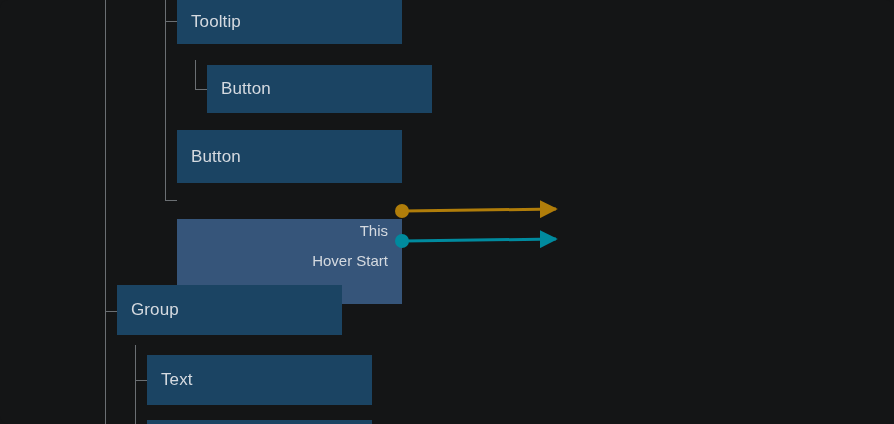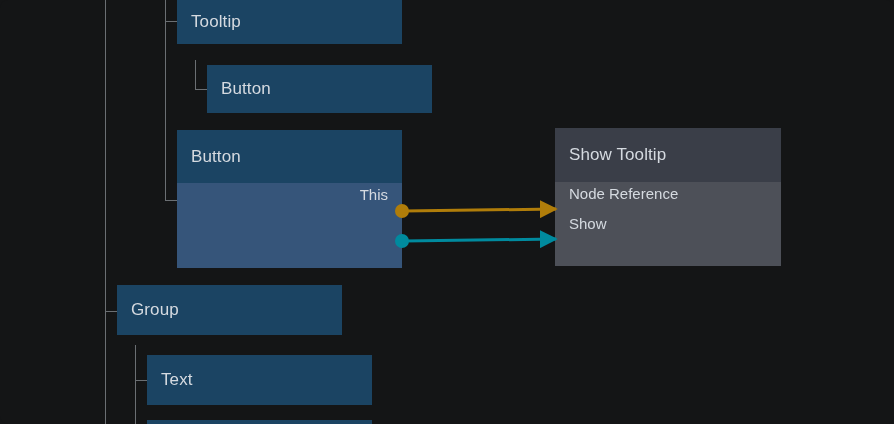--- a/index.html
+++ b/index.html
@@ -111,38 +111,30 @@
   <div class="node blue" style="left:177px; top:-6px; width:225px;">
     <div class="node-header" style="height:50px; padding-top:6px;">Tooltip</div>
   </div>
 
   <div class="node blue" style="left:207px; top:65px; width:225px;">
     <div class="node-header" style="height:48px;">Button</div>
   </div>
 
   <div class="node blue" style="left:177px; top:130px; width:225px;">
     <div class="node-header" style="height:53px;">Button</div>
-    <div class="node-body" style="height:85px;">
+    <div class="node-body" style="height:85px;margin-top:36px;">
       <div class="port-row out" style="top:0px;">
         <span>This</span>
+      </div>
+      <div class="port-row out" style="top:30px;">
+        <span>Hover Start</span>
       </div>
     </div>
   </div>
 
-  <div class="node gray" style="left:555px; top:128px; width:226px;">
-    <div class="node-header" style="height:54px;">Show Tooltip</div>
-    <div class="node-body" style="height:84px;">
-      <div class="port-row in" style="top:0px;">
-        <span>Node Reference</span>
-      </div>
-      <div class="port-row in" style="top:30px;">
-        <span>Show</span>
-      </div>
-    </div>
-  </div>
 
   <div class="node blue" style="left:117px; top:285px; width:225px;">
     <div class="node-header" style="height:50px;">Group</div>
   </div>
 
   <div class="node blue" style="left:147px; top:355px; width:225px;">
     <div class="node-header" style="height:50px;">Text</div>
   </div>
 
   <div class="node blue" style="left:147px; top:420px; width:225px;">

